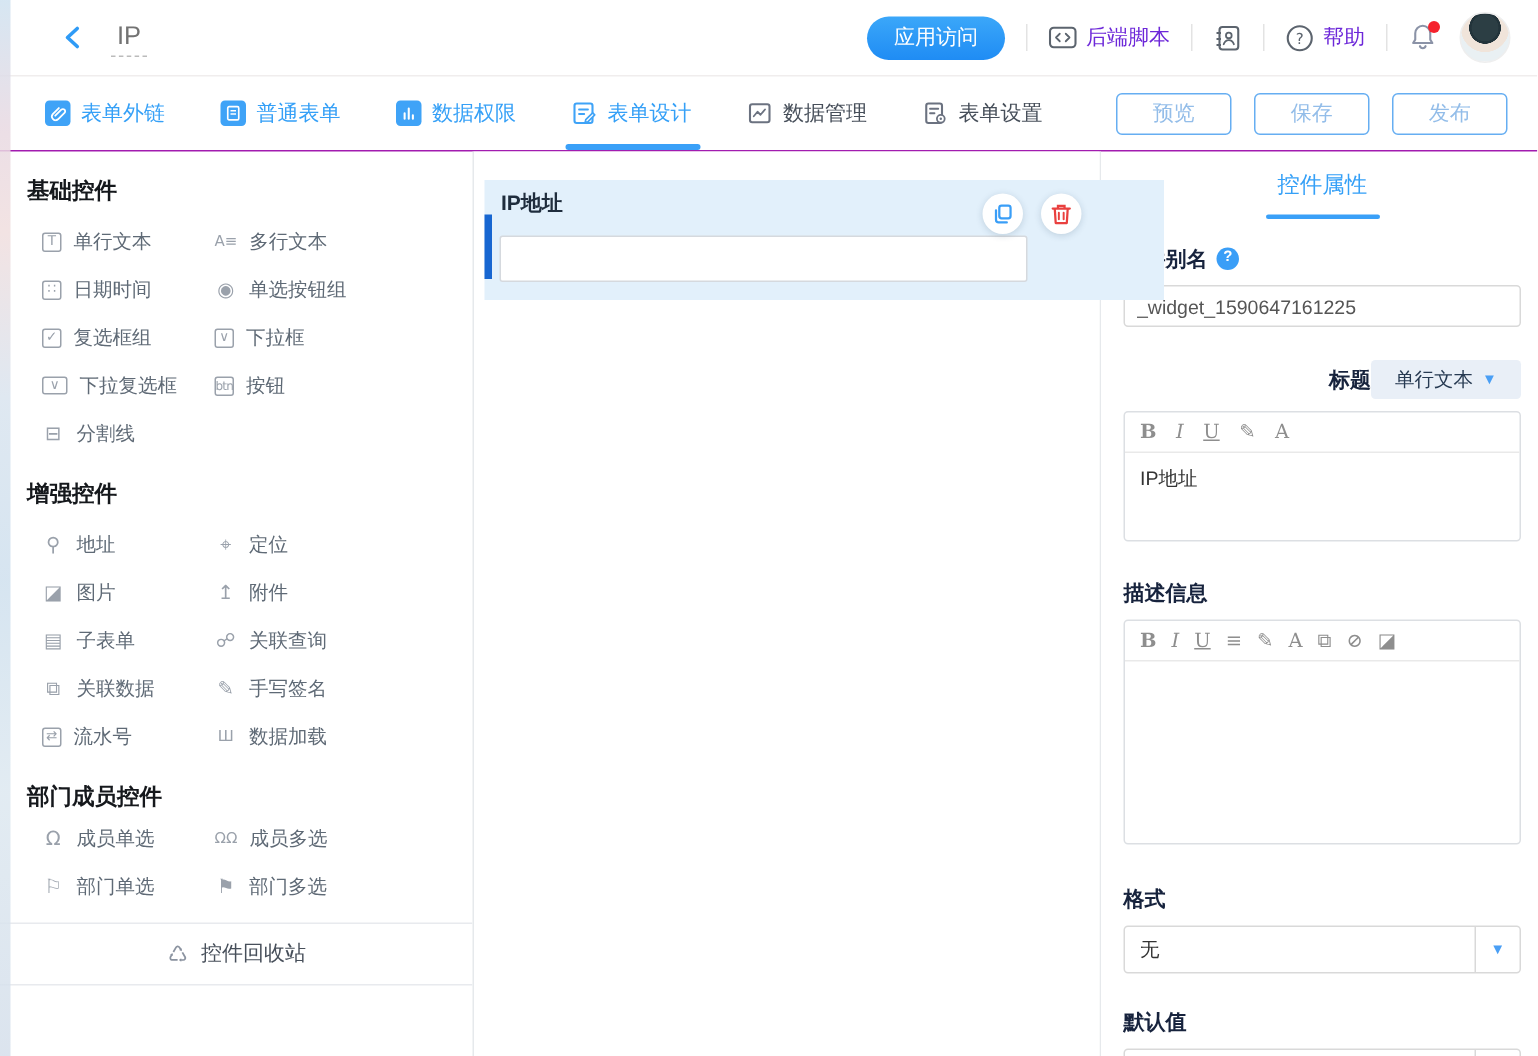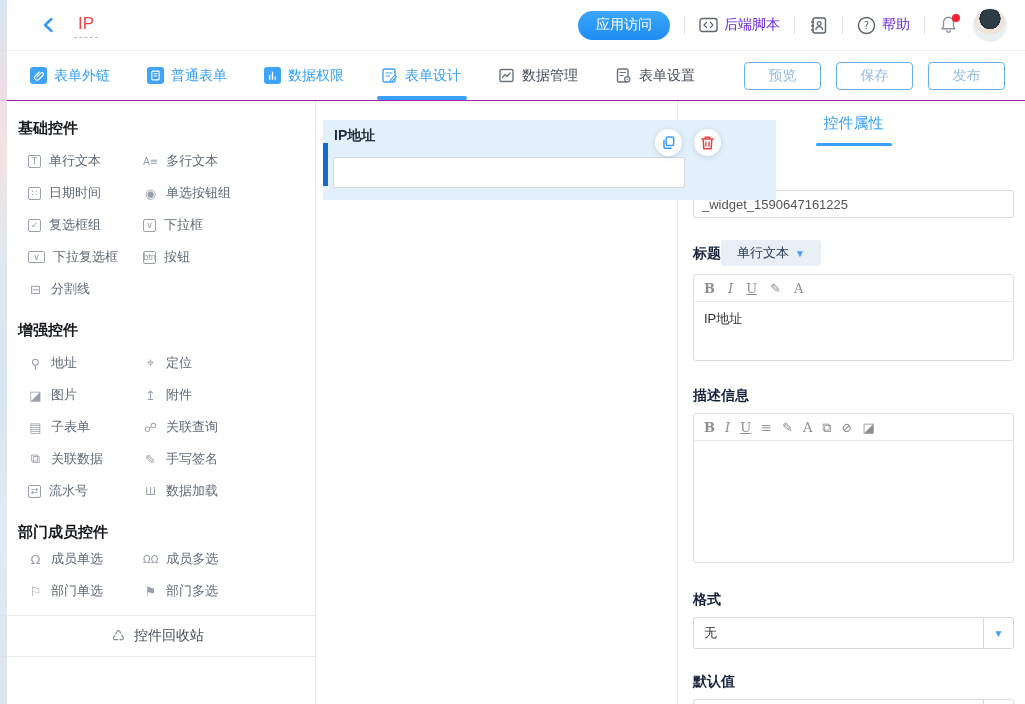--- a/index.html
+++ b/index.html
@@ -5,21 +5,21 @@
   * { margin:0; padding:0; box-sizing:border-box; }
   html,body { background:#fff; }
   body { font-family:"Liberation Sans","DejaVu Sans",sans-serif; color:#333; }
   .app { position:relative; width:1025px; height:704px; background:#fff; overflow:hidden; }
   .edge-strip { position:absolute; left:0; top:0; width:7px; height:704px; z-index:6;
     background:linear-gradient(180deg,#cfe2f0 0%,#e8d9e2 12%,#f0dede 22%,#d9e4ef 38%,#cfe0ee 55%,#dde8f0 75%,#d5dfeb 100%); opacity:.85; }
 
   
   .header { height:51px; border-bottom:1px solid #f0eded; display:flex; align-items:center; padding:0 18px 0 38px; }
   .back { width:22px; height:22px; display:flex; align-items:center; justify-content:center; cursor:pointer; }
-  .app-title { margin-left:14px; font-size:17px; color:#ef4444; border-bottom:1px dashed #bbb; padding:2px 4px 3px; }
+  .app-title { margin-left:14px; font-size:17px; color:#737373; border-bottom:1px dashed #bbb; padding:2px 4px 3px; }
   .header-right { margin-left:auto; display:flex; align-items:center; gap:14px; }
   .pill-btn { min-width:86px; height:29px; padding:0 18px; border:none; border-radius:15px; color:#fff; font-size:14px;
     background:linear-gradient(180deg,#3ba7f9,#1f8cf4); cursor:pointer; }
   .vdiv { width:1px; height:18px; background:#e3e3e3; }
   .hitem { display:flex; align-items:center; gap:6px; font-size:14px; color:#6d28d9; cursor:pointer; }
   .bell-wrap { position:relative; width:20px; height:22px; cursor:pointer; }
   .bell-dot { position:absolute; right:-1px; top:0; width:8px; height:8px; border-radius:50%; background:#f5222d; }
   .avatar { width:34px; height:34px; border-radius:50%; cursor:pointer; border:1px solid #eee;
     background:radial-gradient(circle at 50% 30%, #2c3e44 0 32%, #23343b 33% 38%, #f0e4da 39% 58%, #e9f0f3 59% 100%); }
 
@@ -30,21 +30,21 @@
   .tab.gray { color:#474f5a; }
   .tab.active::after { content:""; position:absolute; left:-4px; right:-6px; bottom:0; height:4px; background:#3aa0f8; border-radius:2px; }
   .badge { width:17px; height:17px; border-radius:3px; background:#3fa3f7; display:flex; align-items:center; justify-content:center; }
   .tab-actions { margin-left:auto; display:flex; gap:15px; }
   .ghost-btn { width:77px; height:28px; background:#fff; border:1px solid #66aef2; border-radius:4px; color:#93bde9; font-size:14px; cursor:pointer; }
 
   
   .body { display:flex; height:603px; }
   .sidebar { width:316px; border-right:1px solid #e6e9ec; padding-top:2px; overflow:hidden; }
   .canvas { flex:1; position:relative; background:#fff; }
-  .panel { width:348px; border-left:1px solid #e6e9ec; padding:0 11px 0 15px; overflow:hidden; }
+  .panel { width:292px; border-left:1px solid #e6e9ec; padding:0 11px 0 15px; overflow:hidden; }
 
   
   .sec-title { font-size:15px; font-weight:bold; color:#15181c; margin:14px 0 0 18px; line-height:22px; }
   .sgrid { display:grid; grid-template-columns:115px 120px; margin:6px 0 0 28px; }
   .sgrid.tight { margin-top:0; }
   .sitem { height:32px; display:flex; align-items:center; gap:8px; font-size:13px; color:#5f6a76; cursor:grab; }
   .licon { display:inline-flex; align-items:center; justify-content:center; min-width:15px; height:15px;
     font-size:13px; color:#9aa1ab; font-family:"DejaVu Sans",sans-serif; }
   .licon.boxed { border:1px solid #9aa1ab; border-radius:2px; width:13px; min-width:13px; height:13px; font-size:9px; }
   .licon.boxed.wide { width:17px; min-width:17px; height:12px; }
@@ -66,21 +66,21 @@
 
   
   .ptabs { height:45px; display:flex; }
   .ptab { flex:1; display:flex; align-items:center; justify-content:center; font-size:15px; color:#333; cursor:pointer; position:relative; }
   .ptab.active { color:#35a0f7; }
   .ptab.active::after { content:""; position:absolute; bottom:0; left:50%; transform:translateX(-50%); width:76px; height:3px; background:#3aa0f8; border-radius:2px; }
   .plabel { margin-top:16px; font-size:14px; font-weight:bold; color:#17233d; display:flex; align-items:center; gap:6px; line-height:20px; }
   .qbadge { width:15px; height:15px; border-radius:50%; background:#3a9ef7; color:#fff; font-size:10px; font-weight:bold;
     display:inline-flex; align-items:center; justify-content:center; cursor:pointer; }
   .pinput { margin-top:8px; width:100%; height:28px; border:1px solid #d9d9d9; border-radius:3px; padding:0 8px; font-size:13px; color:#555; background:#fff; }
-  .title-row { margin-top:22px; display:flex; align-items:center; justify-content:flex-start; }
+  .title-row { margin-top:22px; display:flex; align-items:center; justify-content:flex-end; }
   .title-row .plabel { margin-top:0; }
   .type-select { width:100px; height:26px; background:#e9eff7; border-radius:3px; display:flex; align-items:center; justify-content:center; gap:6px;
     font-size:13px; color:#273a52; cursor:pointer; }
   .type-select .caret { color:#4a9ff5; font-size:10px; }
   .editor { margin-top:8px; border:1px solid #dcdfe3; border-radius:3px; background:#fff; }
   .etoolbar { height:27px; display:flex; align-items:center; gap:13px; padding:0 10px; border-bottom:1px solid #e9e9e9; }
   .etoolbar.dense { gap:10px; }
   .tb { font-family:"DejaVu Serif","Liberation Serif",serif; font-size:13px; color:#8e8e8e; cursor:pointer; line-height:1; }
   .tb-b { font-weight:bold; }
   .tb-i { font-style:italic; }

